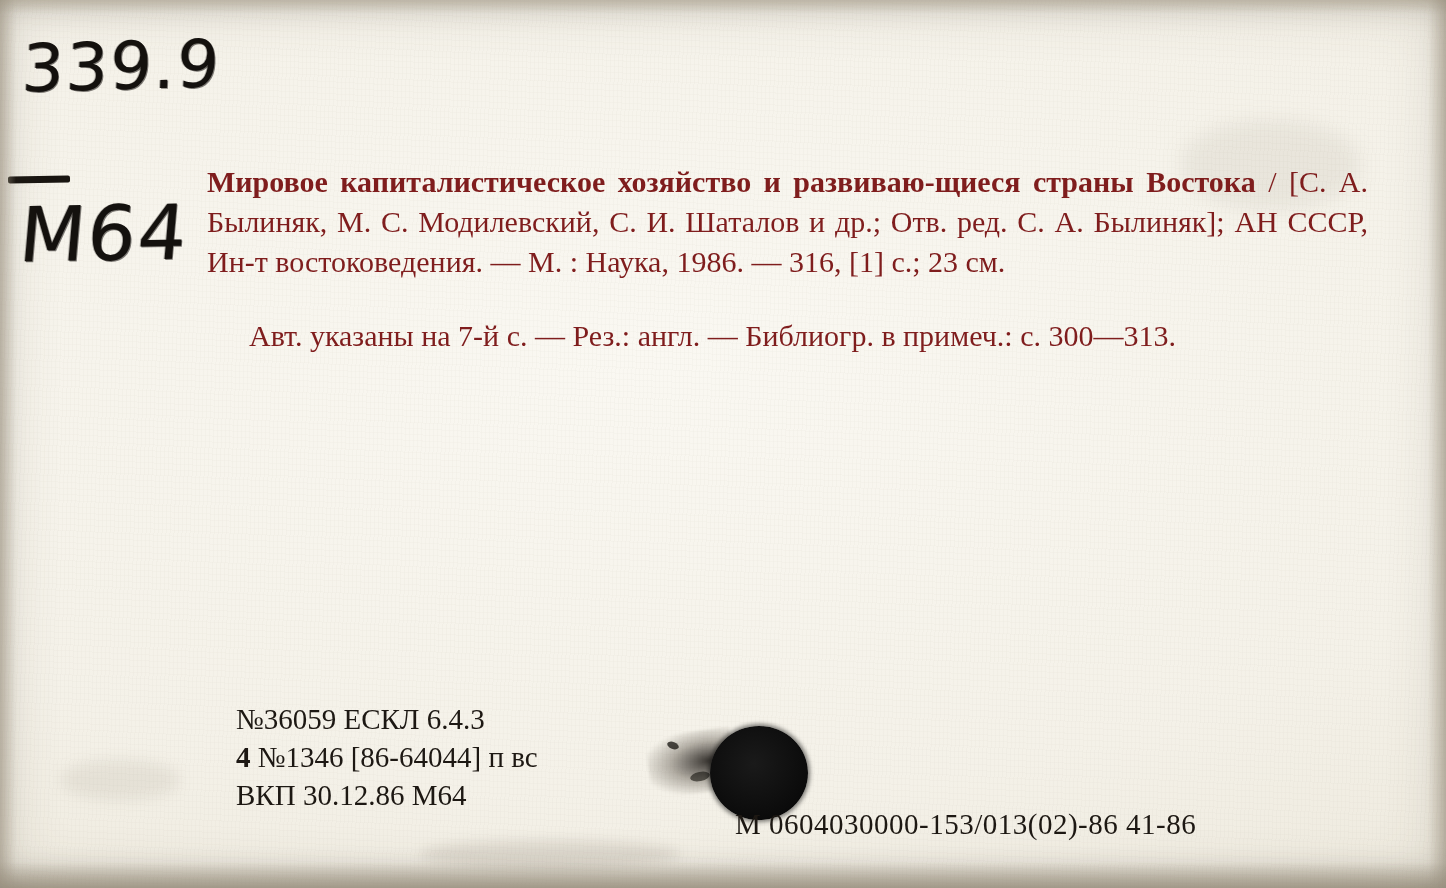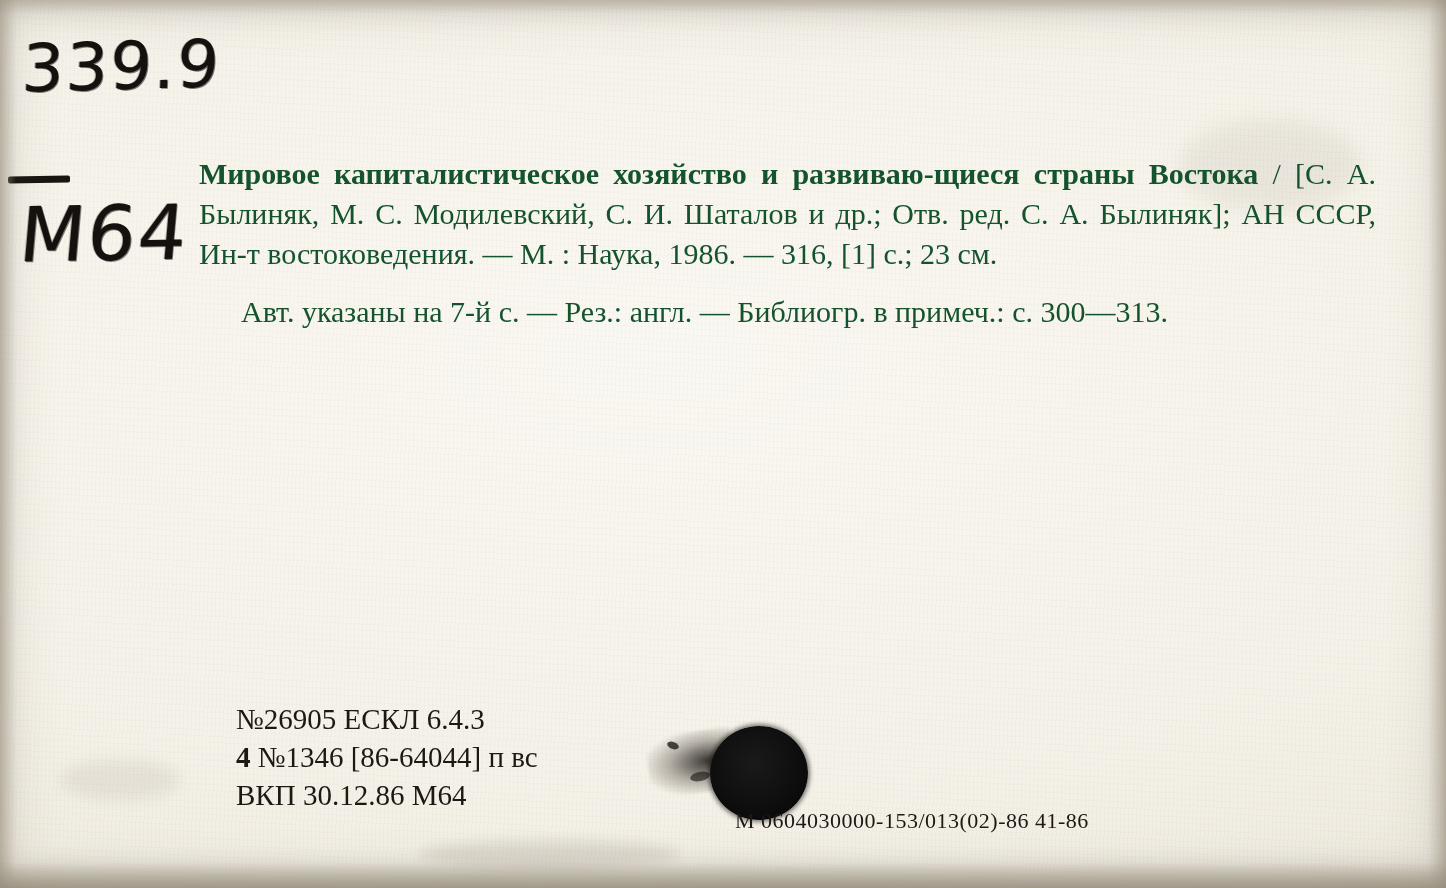--- a/index.html
+++ b/index.html
@@ -101,22 +101,22 @@
   #body-block {
     position: absolute;
     left: 195px;
     top: 150px;
     width: 1185px;
   }
   .para {
     font-size: 30px;
     line-height: 40px;
     text-align: justify;
-    color: #14532d;
-    margin: 4px;
+    color: #7f1d1d;
+    margin: 12px;
   }
   .para.indent { text-indent: 42px; }
   #title-para {
     font-weight: bold;
     text-align: justify;
   }
   #title-para .rest { font-weight: normal; }
   .gap-small { height: 10px; }
   .gap-big { height: 34px; }
 
@@ -141,21 +141,21 @@
     color: #1d1813;
     white-space: nowrap;
   }
   #reg-block .bold { font-weight: bold; }
 
   
   #code-line {
     position: absolute;
     left: 735px;
     top: 808px;
-    font-size: 22px;
+    font-size: 29px;
     letter-spacing: .5px;
     color: #1d1813;
     white-space: nowrap;
   }
 
   
   #punch-hole {
     position: absolute;
     left: 710px;
     top: 726px;
@@ -207,21 +207,21 @@
 
   <div id="body-block">
     <p class="para" id="title-para"><span>Мировое капиталистическое хозяйство и развиваю-щиеся страны Востока</span><span class="rest"> / [С. А. Былиняк, М. С. Модилевский, С. И. Шаталов и др.; Отв. ред. С. А. Былиняк]; АН СССР, Ин-т востоковедения. — М. : Наука, 1986. — 316, [1] с.; 23 см.</span></p>
     <div class="gap-small"></div>
     <p class="para indent">Авт. указаны на 7-й с. — Рез.: англ. — Библиогр. в примеч.: с. 300—313.</p>
     <div class="gap-big"></div>
   </div>
 
 
   <div id="reg-block">
-    <div>№26905 ЕСКЛ 6.4.3</div>
+    <div>№36059 ЕСКЛ 6.4.3</div>
     <div><span class="bold">4</span>&nbsp;<span>№1346  [86-64044]  п вс</span></div>
     <div>ВКП 30.12.86 М64</div>
   </div>
 
   <div id="punch-smudge"></div>
   <div id="punch-speck1"></div>
   <div id="punch-speck2"></div>
   <div id="punch-hole"></div>
 
   <div id="code-line">М  0604030000-153/013(02)-86  41-86</div>

